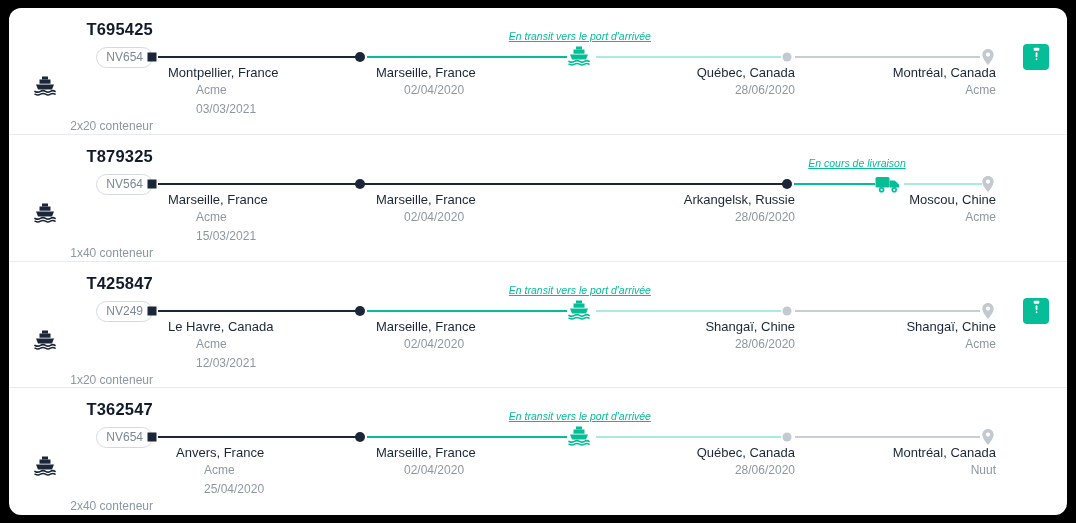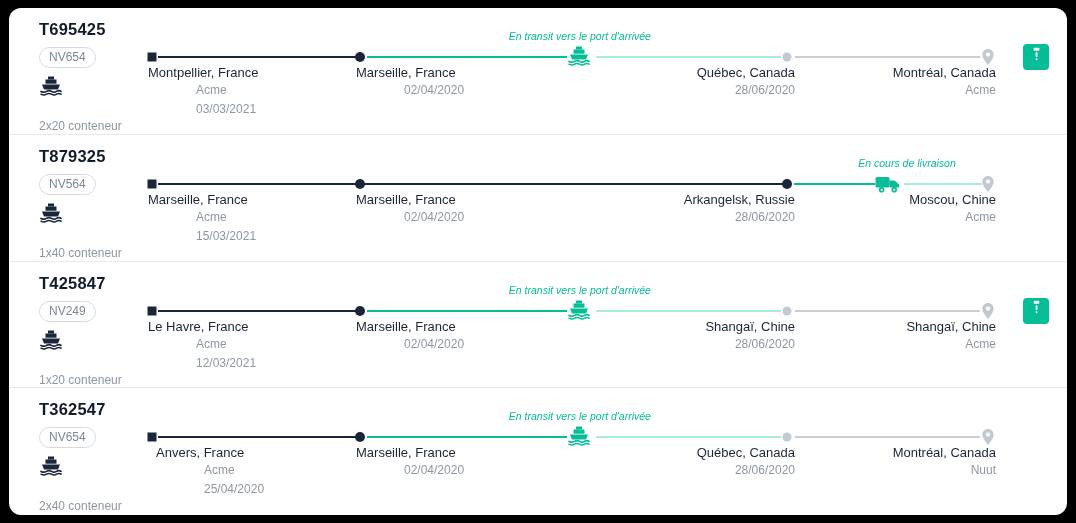--- a/index.html
+++ b/index.html
@@ -21,21 +21,21 @@
   }
 
   .row {
     position: relative;
     height: 126.75px;
     border-bottom: 1px solid #e8eaec;
   }
   .row:last-child { border-bottom: none; }
 
   
-  .meta { position: absolute; left: 30px; top: 12px; width: 120px; }
+  .meta { position: absolute; left: 24px; top: 12px; width: 120px; text-align: right; }
   .ship-id {
     font-size: 16.5px;
     color: #111b2b;
     font-weight: 600;
     letter-spacing: .2px;
     white-space: nowrap;
   }
   .nv-pill {
     display: inline-block;
     margin-top: 8px;
@@ -78,28 +78,30 @@
   }
 
   .transit-label {
     position: absolute;
     transform: translateX(-50%);
     top: 22px;
     font-size: 10.5px;
     font-style: italic;
     color: #05bd96;
     white-space: nowrap;
+    text-decoration: underline;
   }
 
   .stop { position: absolute; top: 56px; width: 210px; }
   .stop .place {
     font-size: 13px;
     color: #1b2638;
     white-space: nowrap;
     line-height: 17px;
+    margin-left: 20px;
   }
   .stop .sub {
     font-size: 12px;
     color: #8d97a1;
     white-space: nowrap;
     line-height: 19px;
     margin-left: 48px;
   }
   .stop.al { text-align: left; }
   .stop.ar { text-align: right; }
@@ -198,21 +200,21 @@
               </svg></div>
             <div class="vehicle" style="left:740.5px"><svg viewBox="0 0 26 20" width="26" height="22" aria-hidden="true">
                 <rect x="0.5" y="3" width="14" height="10.5" rx="1.6" fill="#05bd96"></rect>
                 <path d="M14.5 6.5 h5.2 l4.3 4.1 v2.9 h-9.5 Z" fill="#05bd96"></path>
                 <circle cx="6.6" cy="15.8" r="2.8" fill="#05bd96"></circle>
                 <circle cx="19.2" cy="15.8" r="2.8" fill="#05bd96"></circle>
                 <circle cx="6.6" cy="15.8" r="1.1" fill="#ffffff"></circle>
                 <circle cx="19.2" cy="15.8" r="1.1" fill="#ffffff"></circle>
               </svg></div>
           </div>
-          <div class="transit-label" style="left:760px">En cours de livraison</div>
+          <div class="transit-label" style="left:710px">En cours de livraison</div>
           <div class="stop al" style="left:1px;">
             <div class="place">Marseille, France</div>
             <div class="sub">Acme</div>
             <div class="sub">15/03/2021</div>
           </div>
           <div class="stop al" style="left:209px;">
             <div class="place">Marseille, France</div>
             <div class="sub">02/04/2020</div>
           </div>
           <div class="stop ar" style="right:254px;">
@@ -249,21 +251,21 @@
             <div class="vehicle" style="left:432.905px"><svg viewBox="0 0 24 20" width="24" height="20" aria-hidden="true">
                 <rect x="9" y="0.5" width="6" height="3" fill="#05bd96"></rect>
                 <rect x="6.5" y="3.5" width="11" height="4.2" fill="#05bd96"></rect>
                 <path d="M3 8.4 H21 L19 13.6 H5 Z" fill="#05bd96"></path>
                 <path d="M2 15.4q3 1.6 5.5 0t5 0q2.5 1.6 5 0t4.5 0" stroke="#05bd96" stroke-width="1.7" fill="none" stroke-linecap="round"></path>
                 <path d="M2 18.2q3 1.6 5.5 0t5 0q2.5 1.6 5 0t4.5 0" stroke="#05bd96" stroke-width="1.5" fill="none" stroke-linecap="round"></path>
               </svg></div>
           </div>
           <div class="transit-label" style="left:432.905px">En transit vers le port d'arrivée</div>
           <div class="stop al" style="left:1px;">
-            <div class="place">Le Havre, France</div>
+            <div class="place">Le Havre, Canada</div>
             <div class="sub">Acme</div>
             <div class="sub">12/03/2021</div>
           </div>
           <div class="stop al" style="left:209px;">
             <div class="place">Marseille, France</div>
             <div class="sub">02/04/2020</div>
           </div>
           <div class="stop ar" style="right:254px;">
             <div class="place">Shangaï, Chine</div>
             <div class="sub">28/06/2020</div>

